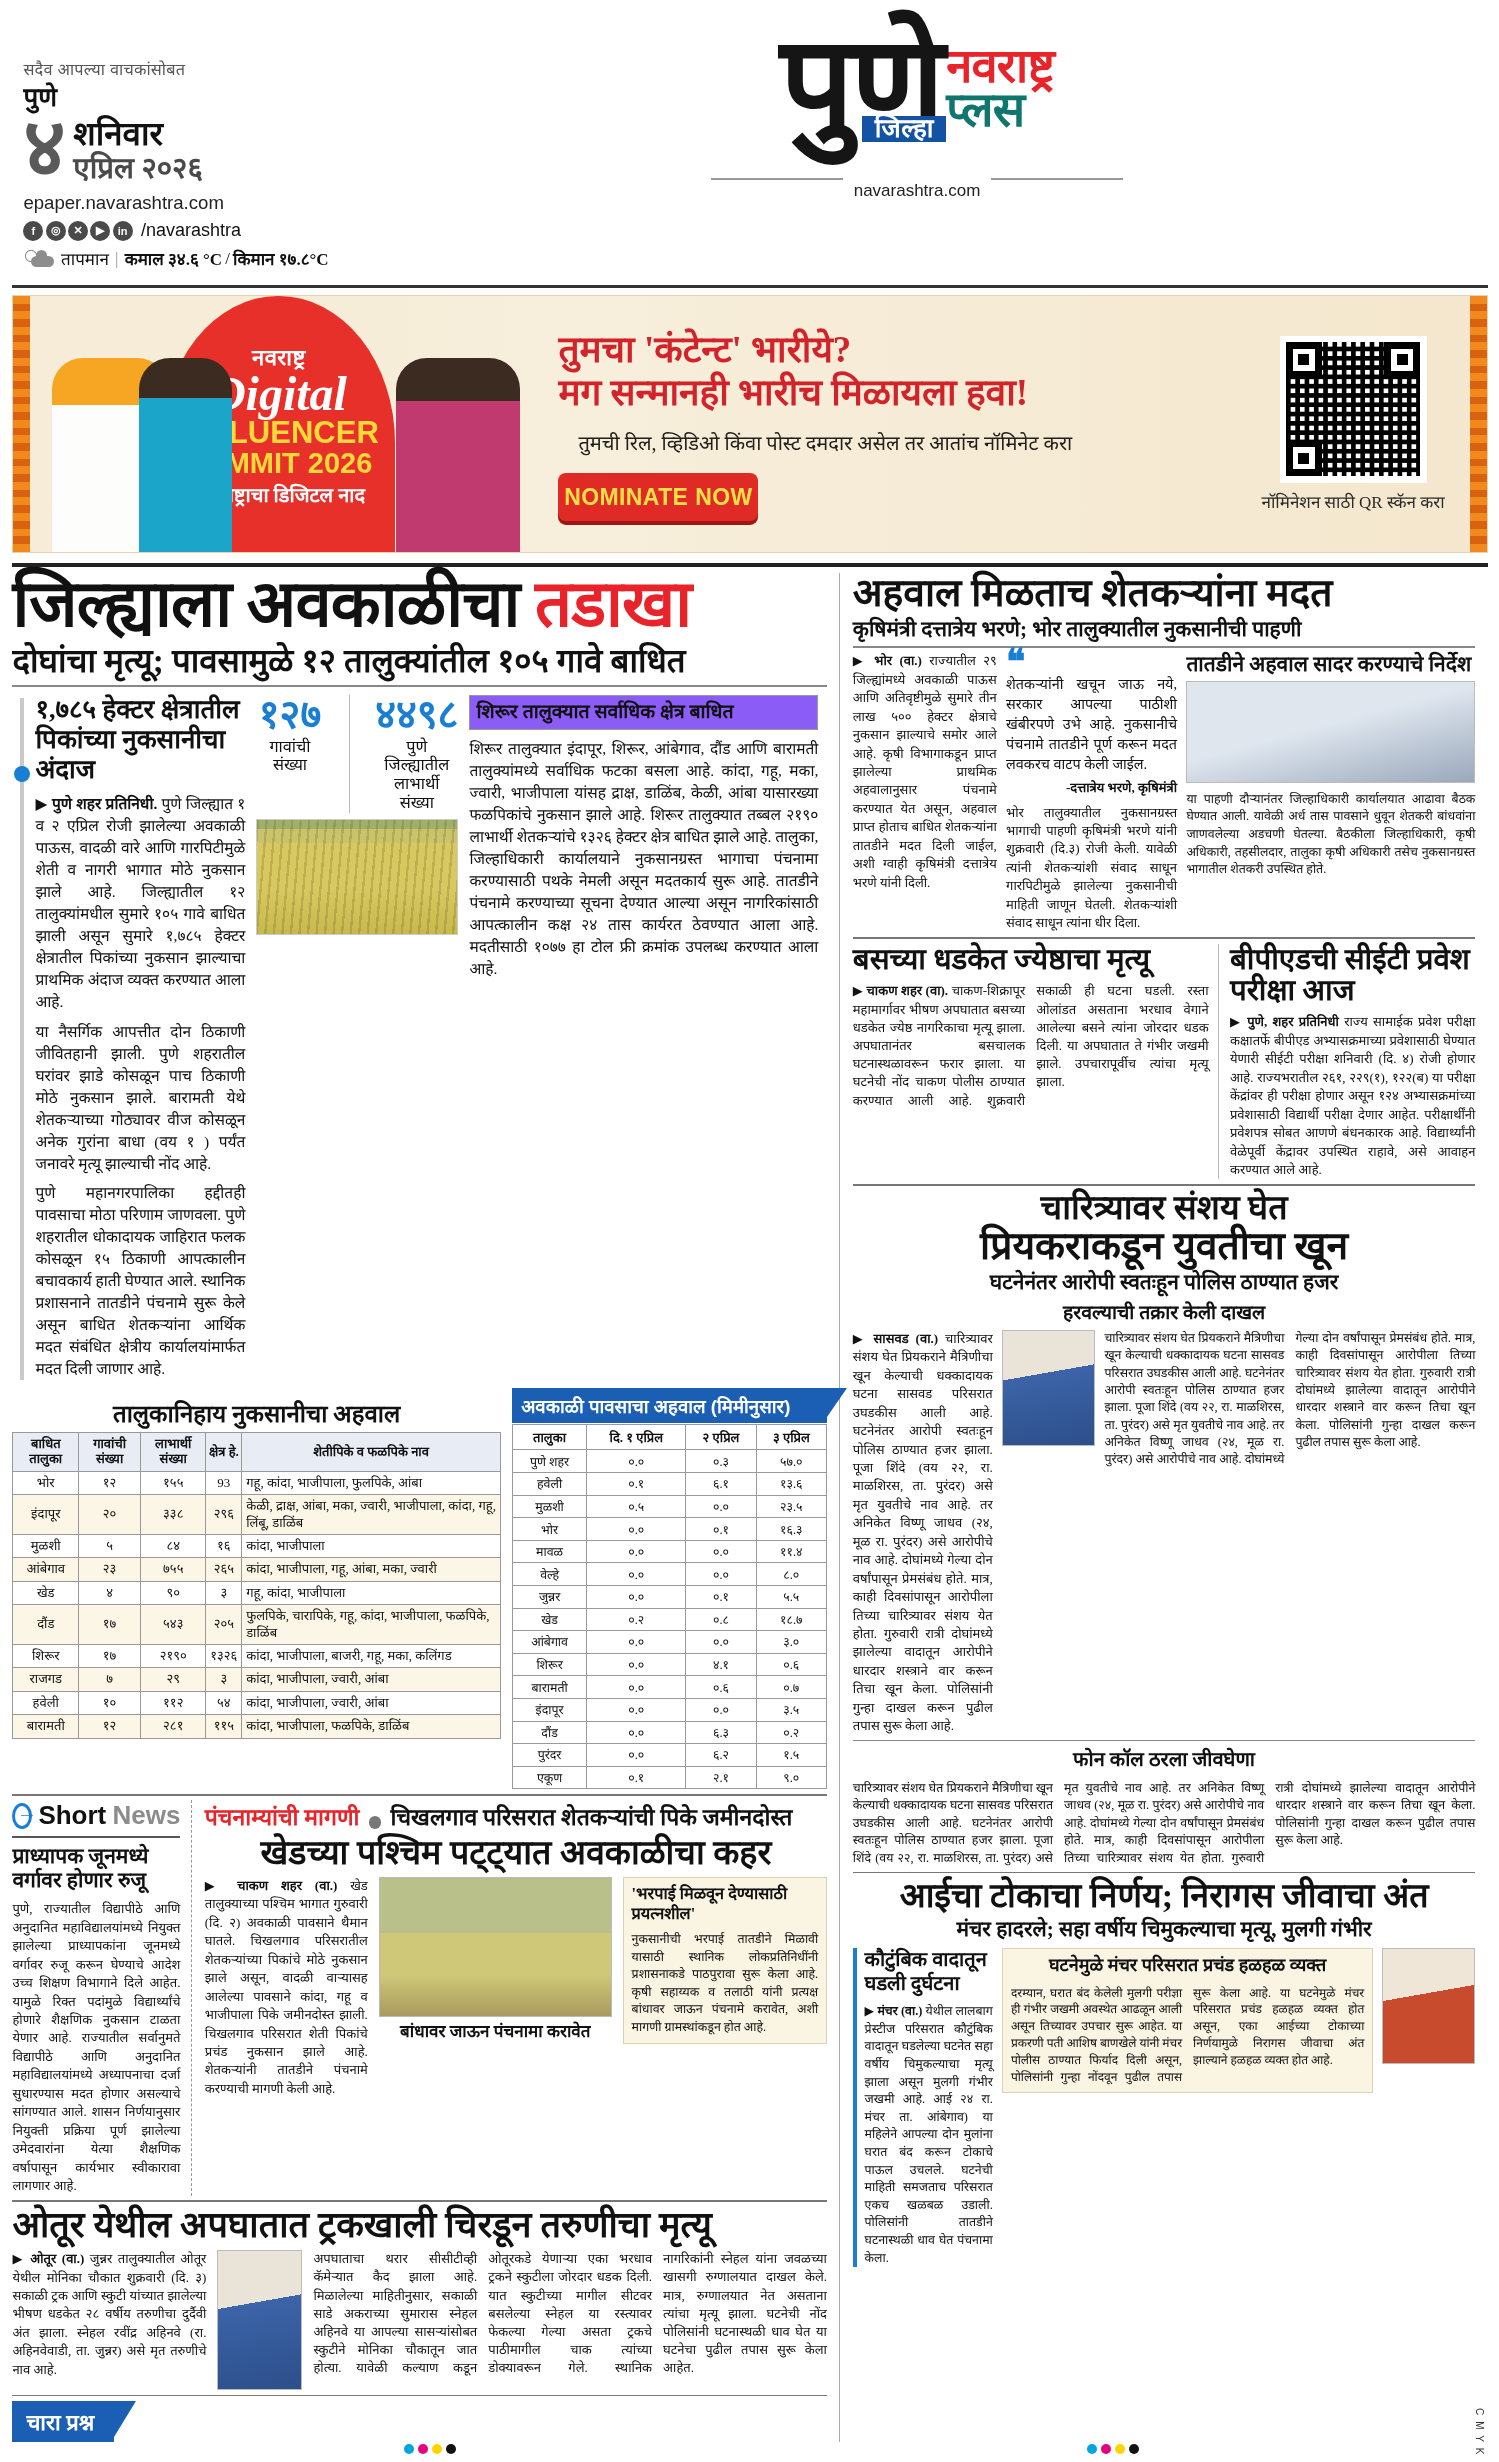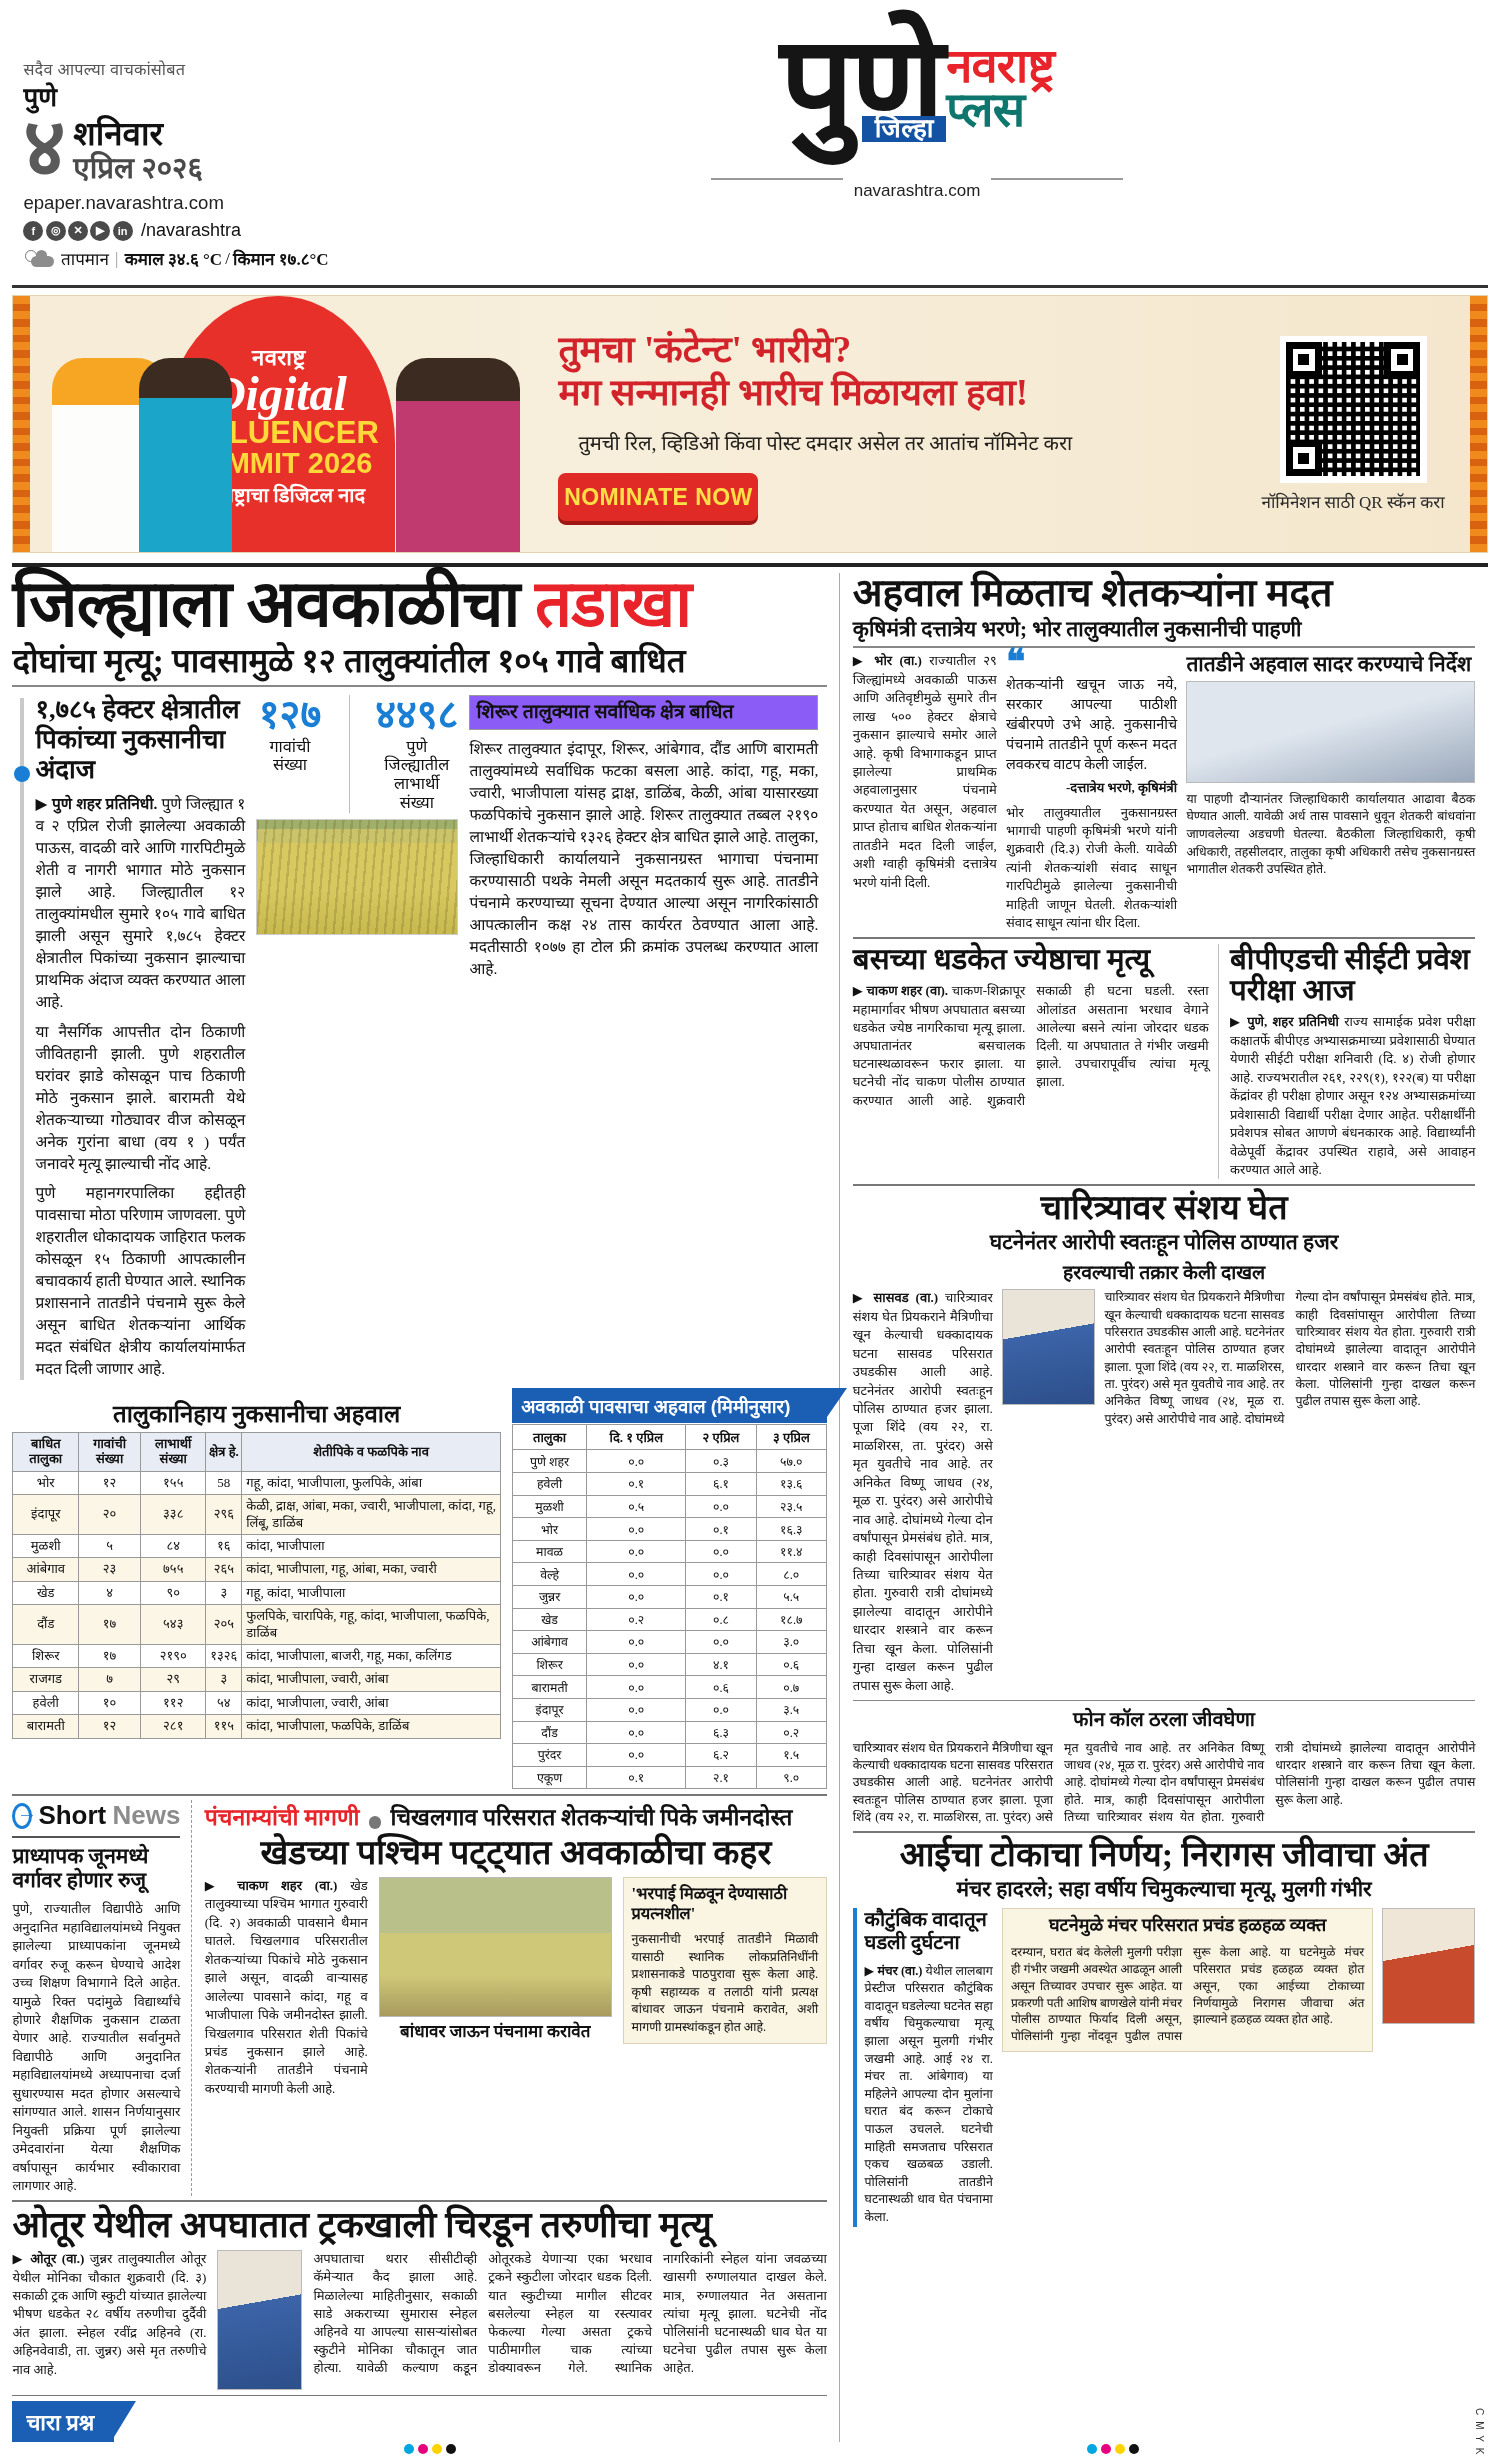--- a/index.html
+++ b/index.html
@@ -346,21 +346,21 @@
               <th>लाभार्थी संख्या</th>
               <th>क्षेत्र हे.</th>
               <th>शेतीपिके व फळपिके नाव</th>
             </tr>
               </thead>
             <tbody id="taluka-body">
                 <tr>
                   <td>भोर</td>
                   <td>१२</td>
                   <td>१५५</td>
-                  <td>58</td>
+                  <td>93</td>
                   <td class="l">गहू, कांदा, भाजीपाला, फुलपिके, आंबा</td>
                 </tr>
                 <tr>
                   <td>इंदापूर</td>
                   <td>२०</td>
                   <td>३३८</td>
                   <td>२९६</td>
                   <td class="l">केळी, द्राक्ष, आंबा, मका, ज्वारी, भाजीपाला, कांदा, गहू, लिंबू, डाळिंब</td>
                 </tr>
                 <tr>
@@ -648,20 +648,21 @@
             <span class="byline">पुणे, शहर प्रतिनिधी</span>
             <span>राज्य सामाईक प्रवेश परीक्षा कक्षातर्फे बीपीएड अभ्यासक्रमाच्या प्रवेशासाठी घेण्यात येणारी सीईटी परीक्षा शनिवारी (दि. ४) रोजी होणार आहे. राज्यभरातील २६१, २२९(१), १२२(ब) या परीक्षा केंद्रांवर ही परीक्षा होणार असून १२४ अभ्यासक्रमांच्या प्रवेशासाठी विद्यार्थी परीक्षा देणार आहेत. परीक्षार्थींनी प्रवेशपत्र सोबत आणणे बंधनकारक आहे. विद्यार्थ्यांनी वेळेपूर्वी केंद्रावर उपस्थित राहावे, असे आवाहन करण्यात आले आहे.</span>
           </div>
         </div>
       </div>
 
       <div class="hr-thin"></div>
 
       <div>
         <h2 class="hd2" style="text-align:center;">चारित्र्यावर संशय घेत</h2>
+        <h2 class="hd2" style="text-align:center;font-size:39px;">प्रियकराकडून युवतीचा खून</h2>
         <div class="hd-sub" style="text-align:center;">घटनेनंतर आरोपी स्वतःहून पोलिस ठाण्यात हजर</div>
         <div style="font-size:19.4px;font-weight:bold;text-align:center;margin-top:3.1px;">हरवल्याची तक्रार केली दाखल</div>
         <div style="display:flex;gap:9.3px;margin-top:4.7px;">
           <div style="width:140px;">
             <div class="ptxt" style="margin-top:0;font-size:13px;">
               <span class="tri">▶ </span>
               <span class="byline">सासवड (वा.)</span>
               <span>चारित्र्यावर संशय घेत प्रियकराने मैत्रिणीचा खून केल्याची धक्कादायक घटना सासवड परिसरात उघडकीस आली आहे. घटनेनंतर आरोपी स्वतःहून पोलिस ठाण्यात हजर झाला. पूजा शिंदे (वय २२, रा. माळशिरस, ता. पुरंदर) असे मृत युवतीचे नाव आहे. तर अनिकेत विष्णू जाधव (२४, मूळ रा. पुरंदर) असे आरोपीचे नाव आहे. दोघांमध्ये गेल्या दोन वर्षांपासून प्रेमसंबंध होते. मात्र, काही दिवसांपासून आरोपीला तिच्या चारित्र्यावर संशय येत होता. गुरुवारी रात्री दोघांमध्ये झालेल्या वादातून आरोपीने धारदार शस्त्राने वार करून तिचा खून केला. पोलिसांनी गुन्हा दाखल करून पुढील तपास सुरू केला आहे.</span>
             </div>
           </div>

